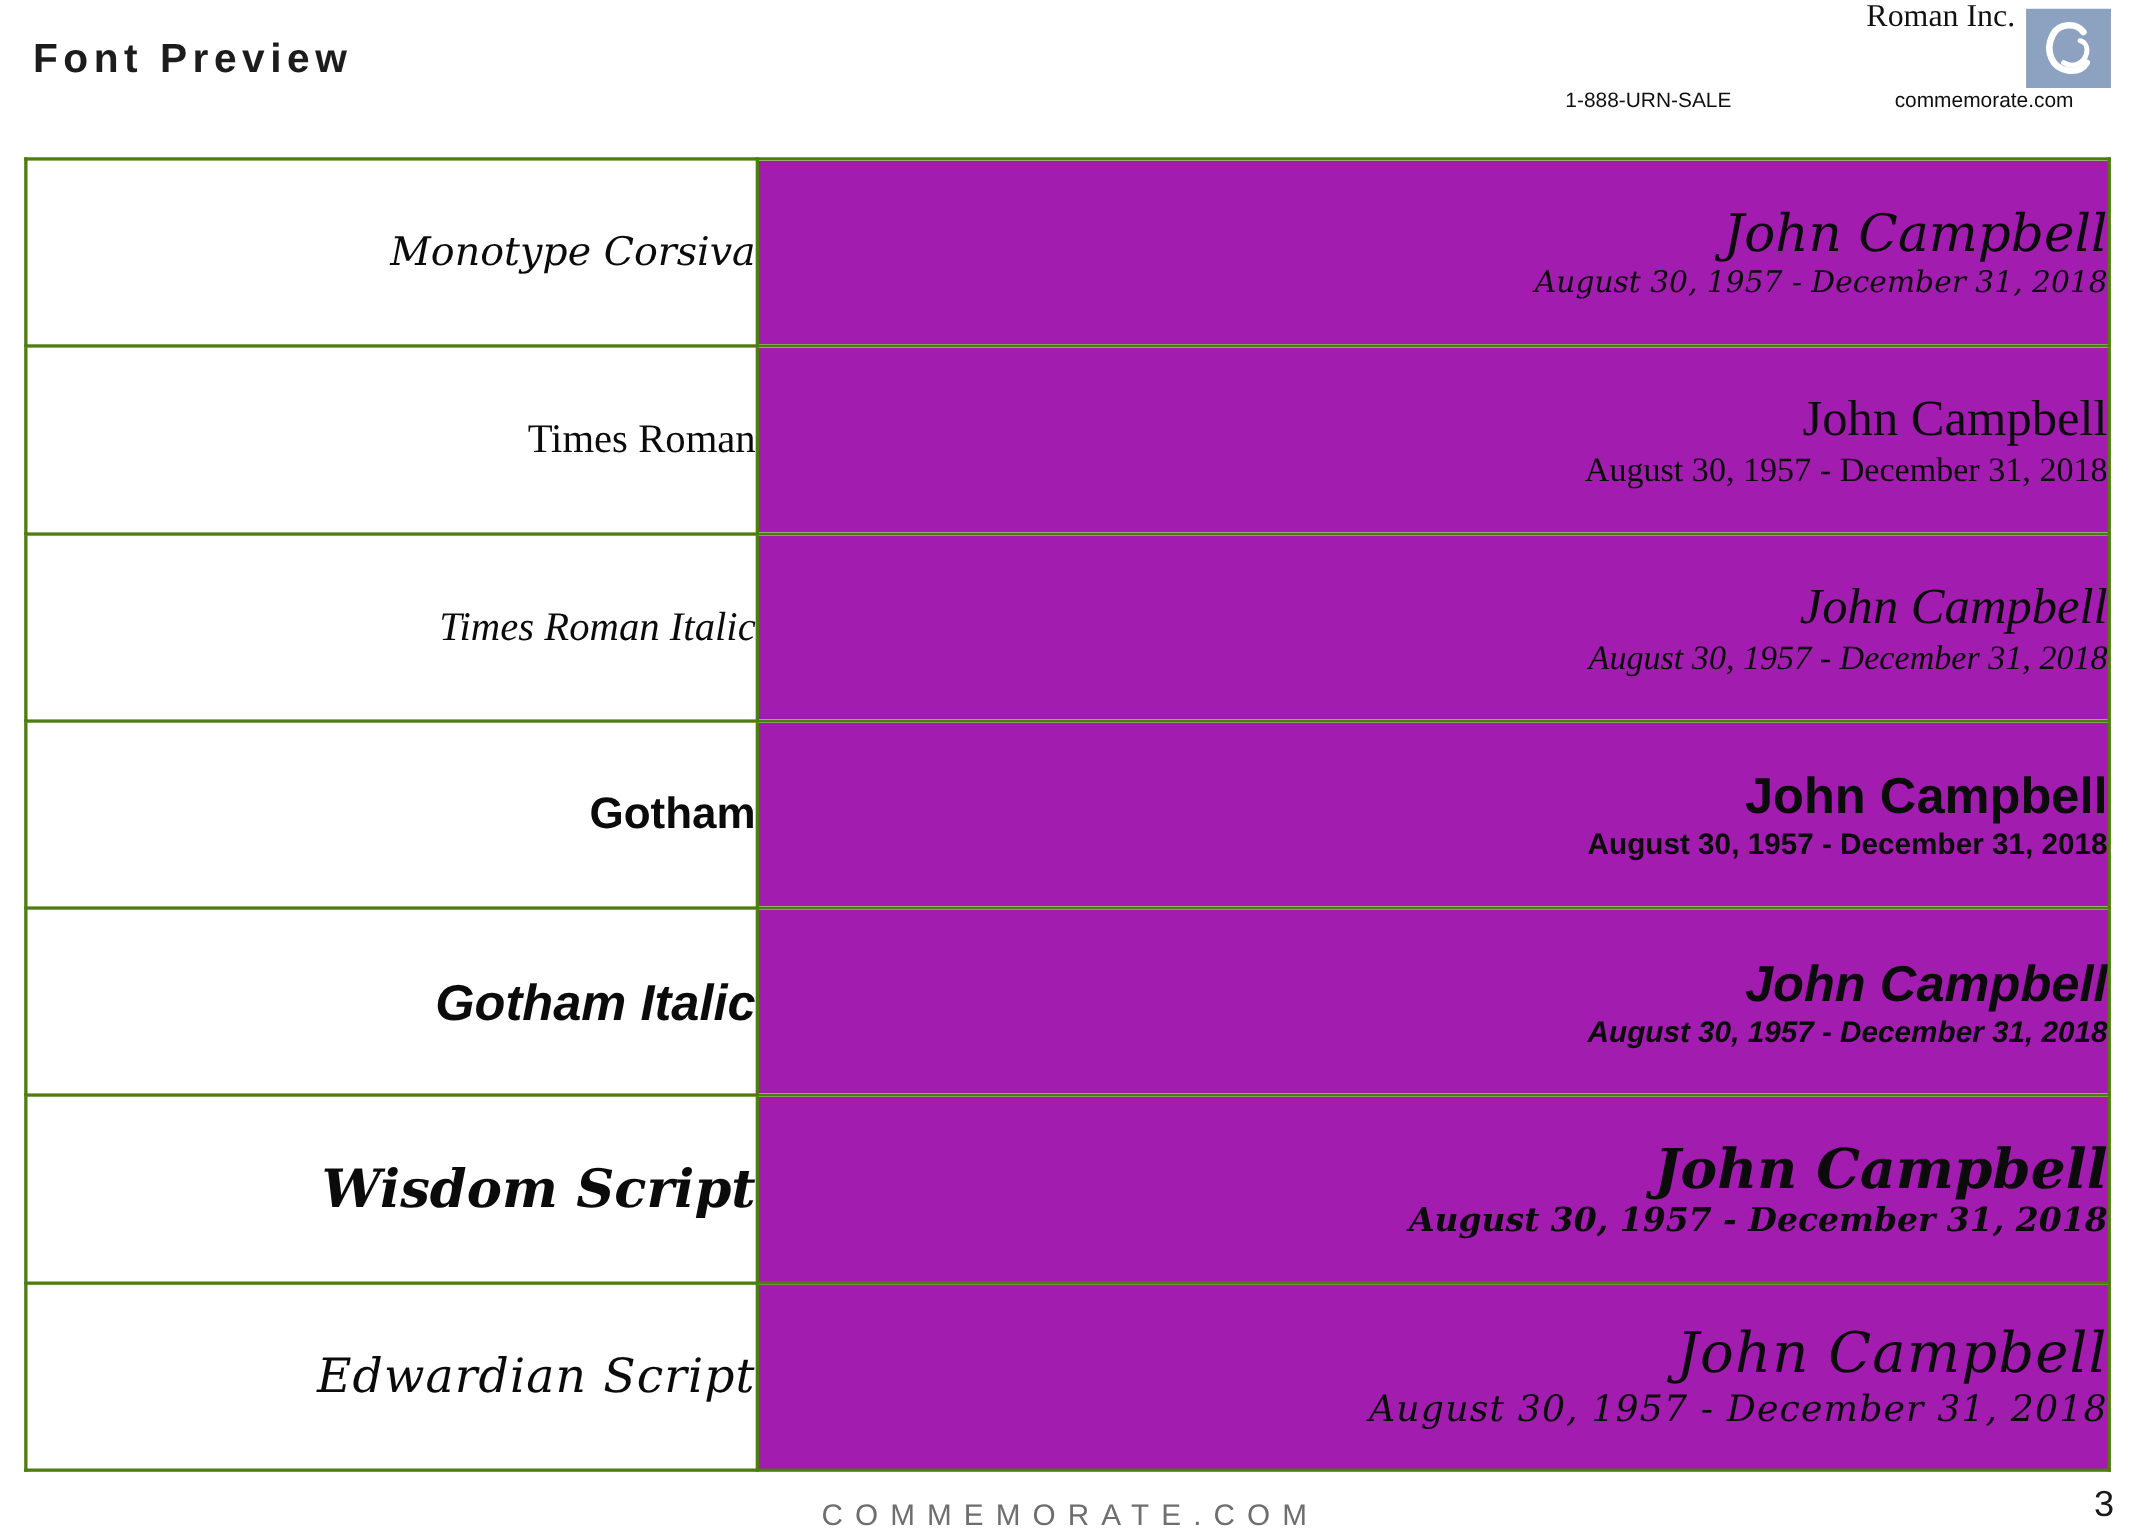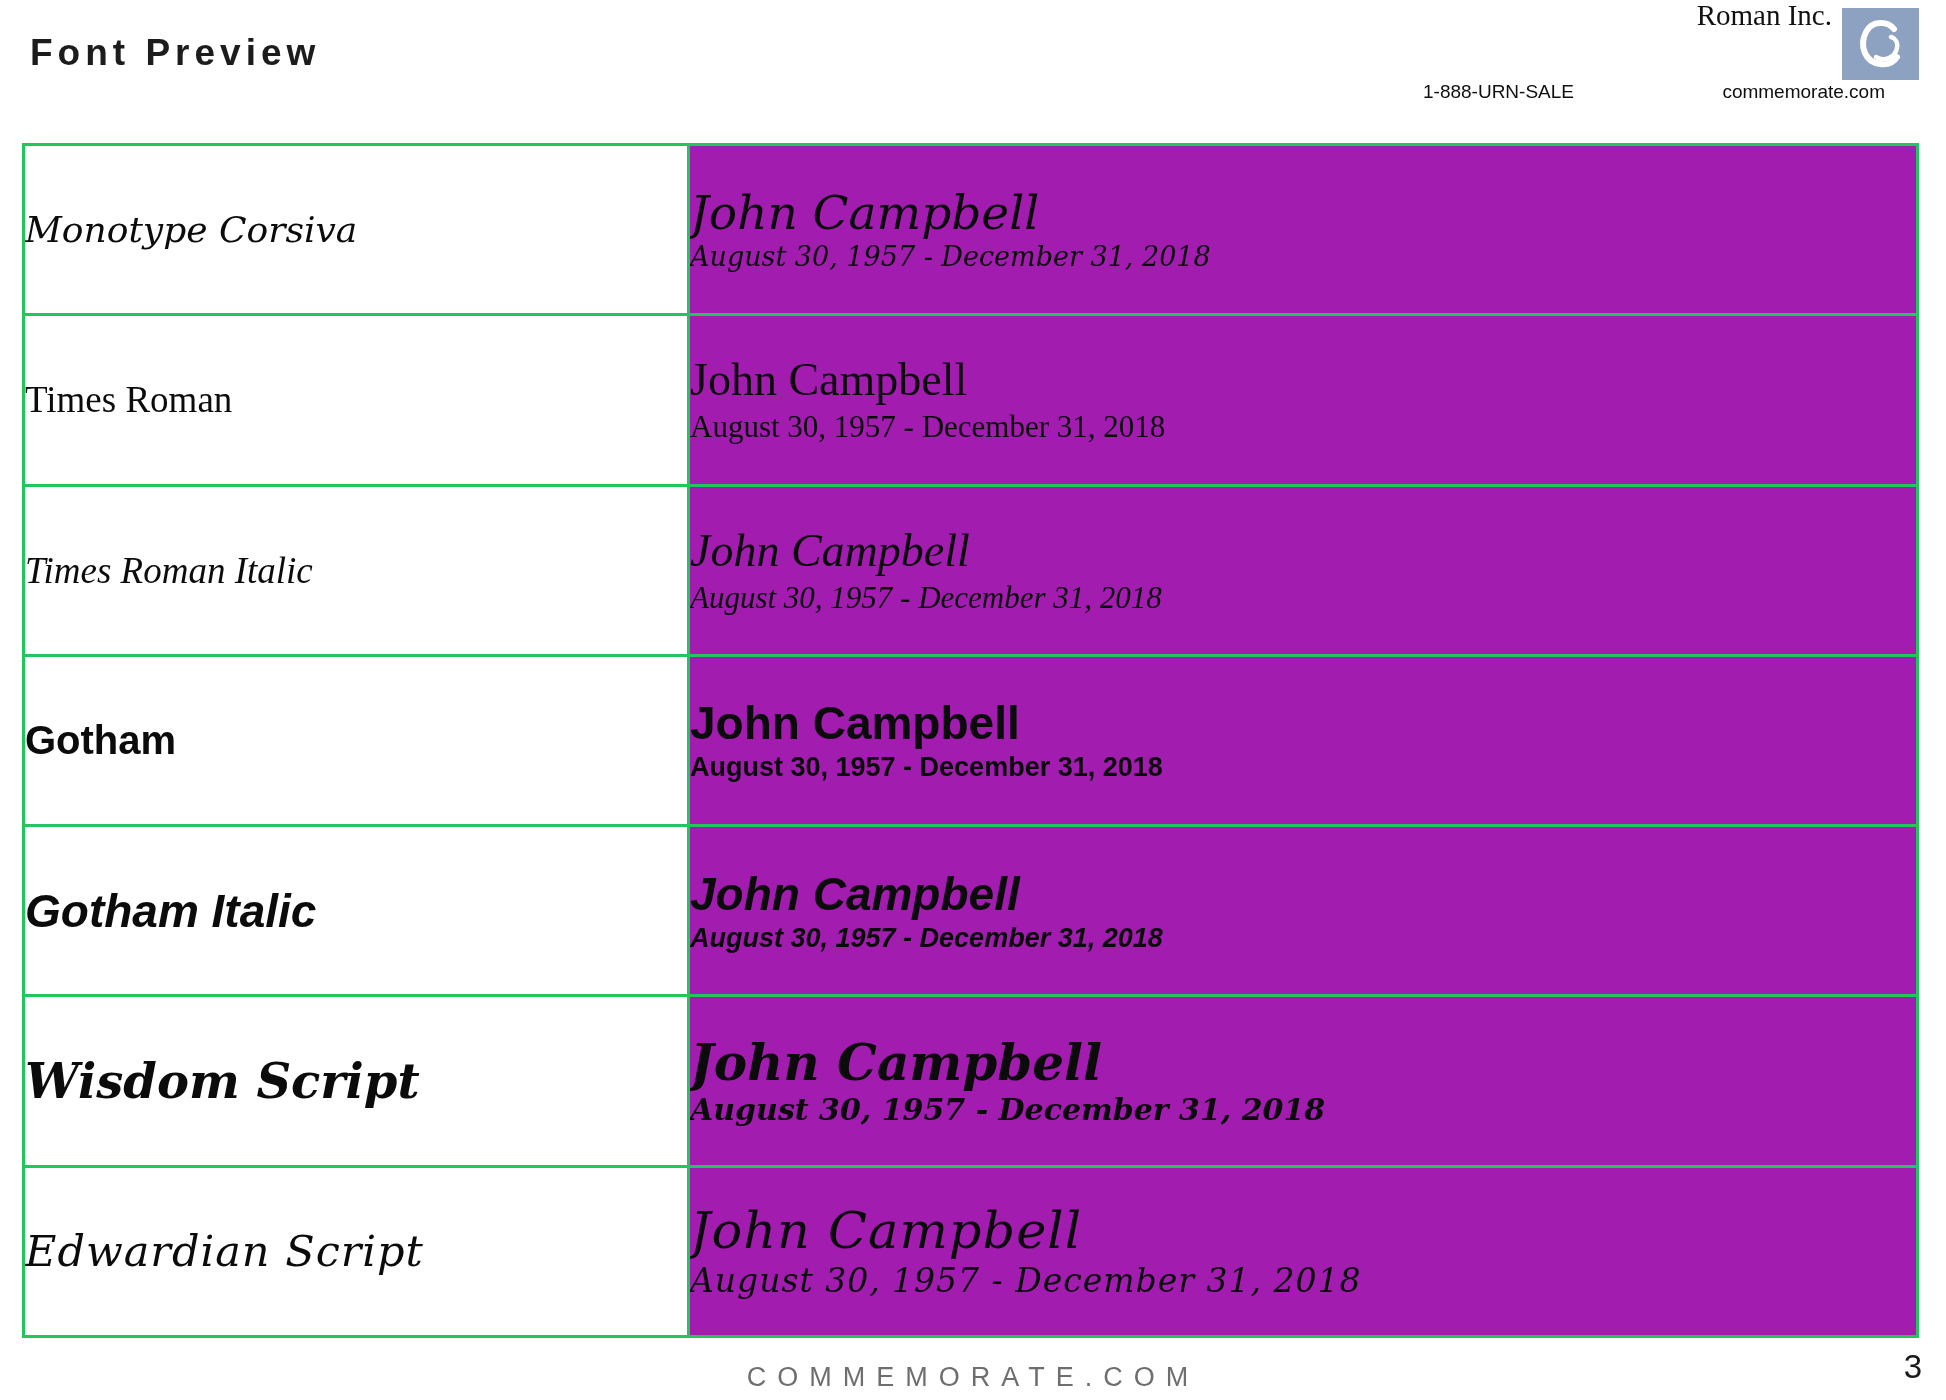--- a/index.html
+++ b/index.html
@@ -79,24 +79,24 @@
   .font-table {
     position: absolute;
     left: 22px;
     top: 143px;
     width: 1897px;
     height: 1195px;
     border-collapse: collapse;
     table-layout: fixed;
   }
   .font-table td {
-    border: 3px solid #22c55e;
+    border: 3px solid #4d7c0f;
     height: 134px;
     vertical-align: middle;
-    text-align: left;
+    text-align: right;
     overflow: hidden;
   }
   .cell-label { width: 665px; background: #ffffff; }
   .cell-sample { background: #a21caf; }
   .sample-name { line-height: 1.15; color: #0b0b0b; }
   .sample-dates { line-height: 1.2; color: #0b0b0b; margin-top: 1px; }
   .font-label { color: #0b0b0b; }
 
   
   .f-monotype        { font-family: "DejaVu Serif", serif; font-style: italic; }

